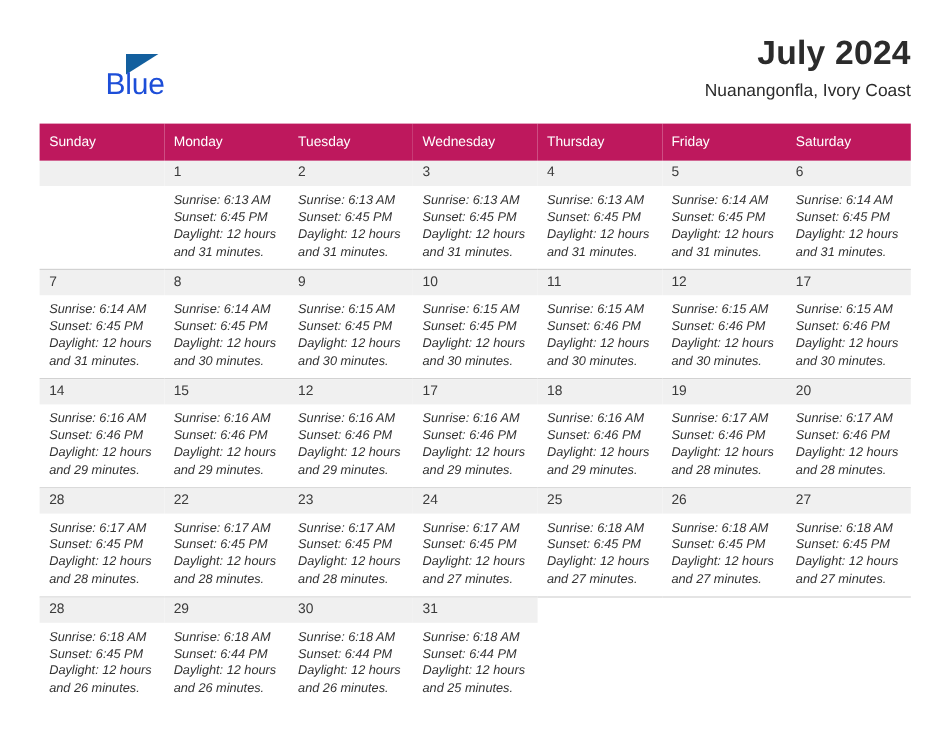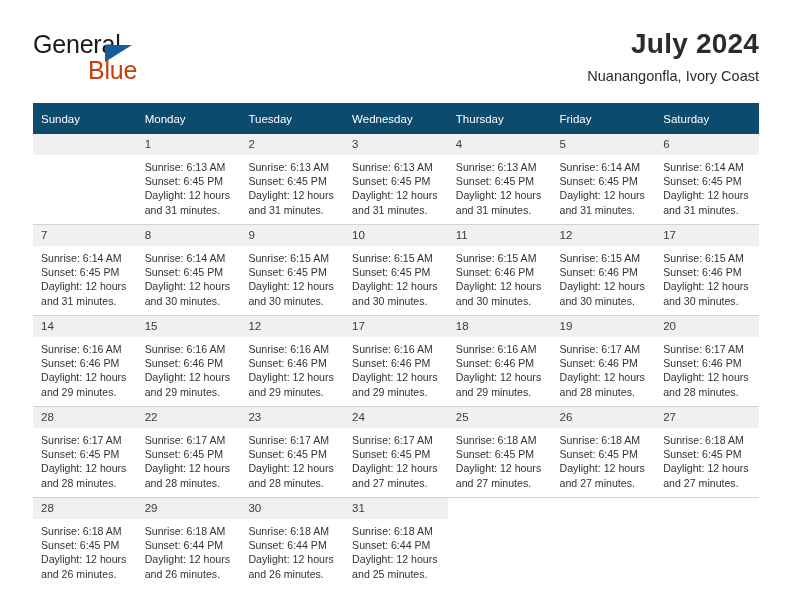--- a/index.html
+++ b/index.html
@@ -46,21 +46,21 @@
     color: #1a1a1a;
     letter-spacing: -0.2px;
     line-height: 1;
     font-family: "Liberation Sans", sans-serif;
   }
   .brand-blue {
     position: absolute;
     left: 55px;
     top: 26px;
     font-size: 25px;
-    color: #c2410c;
+    color: #1d4ed8;
     letter-spacing: -0.2px;
     line-height: 1;
     font-family: "Liberation Sans", sans-serif;
   }
   .brand-triangle {
     position: absolute;
     left: 72px;
     top: 13px;
     width: 0;
     height: 0;
@@ -93,21 +93,21 @@
   .calendar {
     position: absolute;
     left: 33px;
     top: 103px;
     width: 726px;
     border-collapse: collapse;
     table-layout: fixed;
   }
 
   .calendar th {
-    background: #0c4a6e;
+    background: #be185d;
     color: #ffffff;
     font-weight: normal;
     font-size: 11.5px;
     text-align: left;
     padding: 6px 0 6px 8px;
     height: 19px;
     border: none;
   }
 
   .calendar td {
@@ -141,34 +141,34 @@
   }
   .cell-blank .daynum {
     background: transparent;
   }
 
   .details {
     padding: 5px 6px 0 8px;
     font-size: 10.6px;
     line-height: 14.2px;
     color: #333333;
+    font-style: italic;
   }
   .details div {
     white-space: nowrap;
   }
 </style>
 </head>
 <body>
 
 <div class="page">
 
   <div class="topbar">
 
     <div class="brand">
-      <span class="brand-general">General</span>
       <span class="brand-triangle"></span>
       <span class="brand-blue">Blue</span>
     </div>
 
     <div class="title-block">
       <h1 class="cal-title">July 2024</h1>
       <p class="cal-subtitle">Nuanangonfla, Ivory Coast</p>
     </div>
 
   </div>

